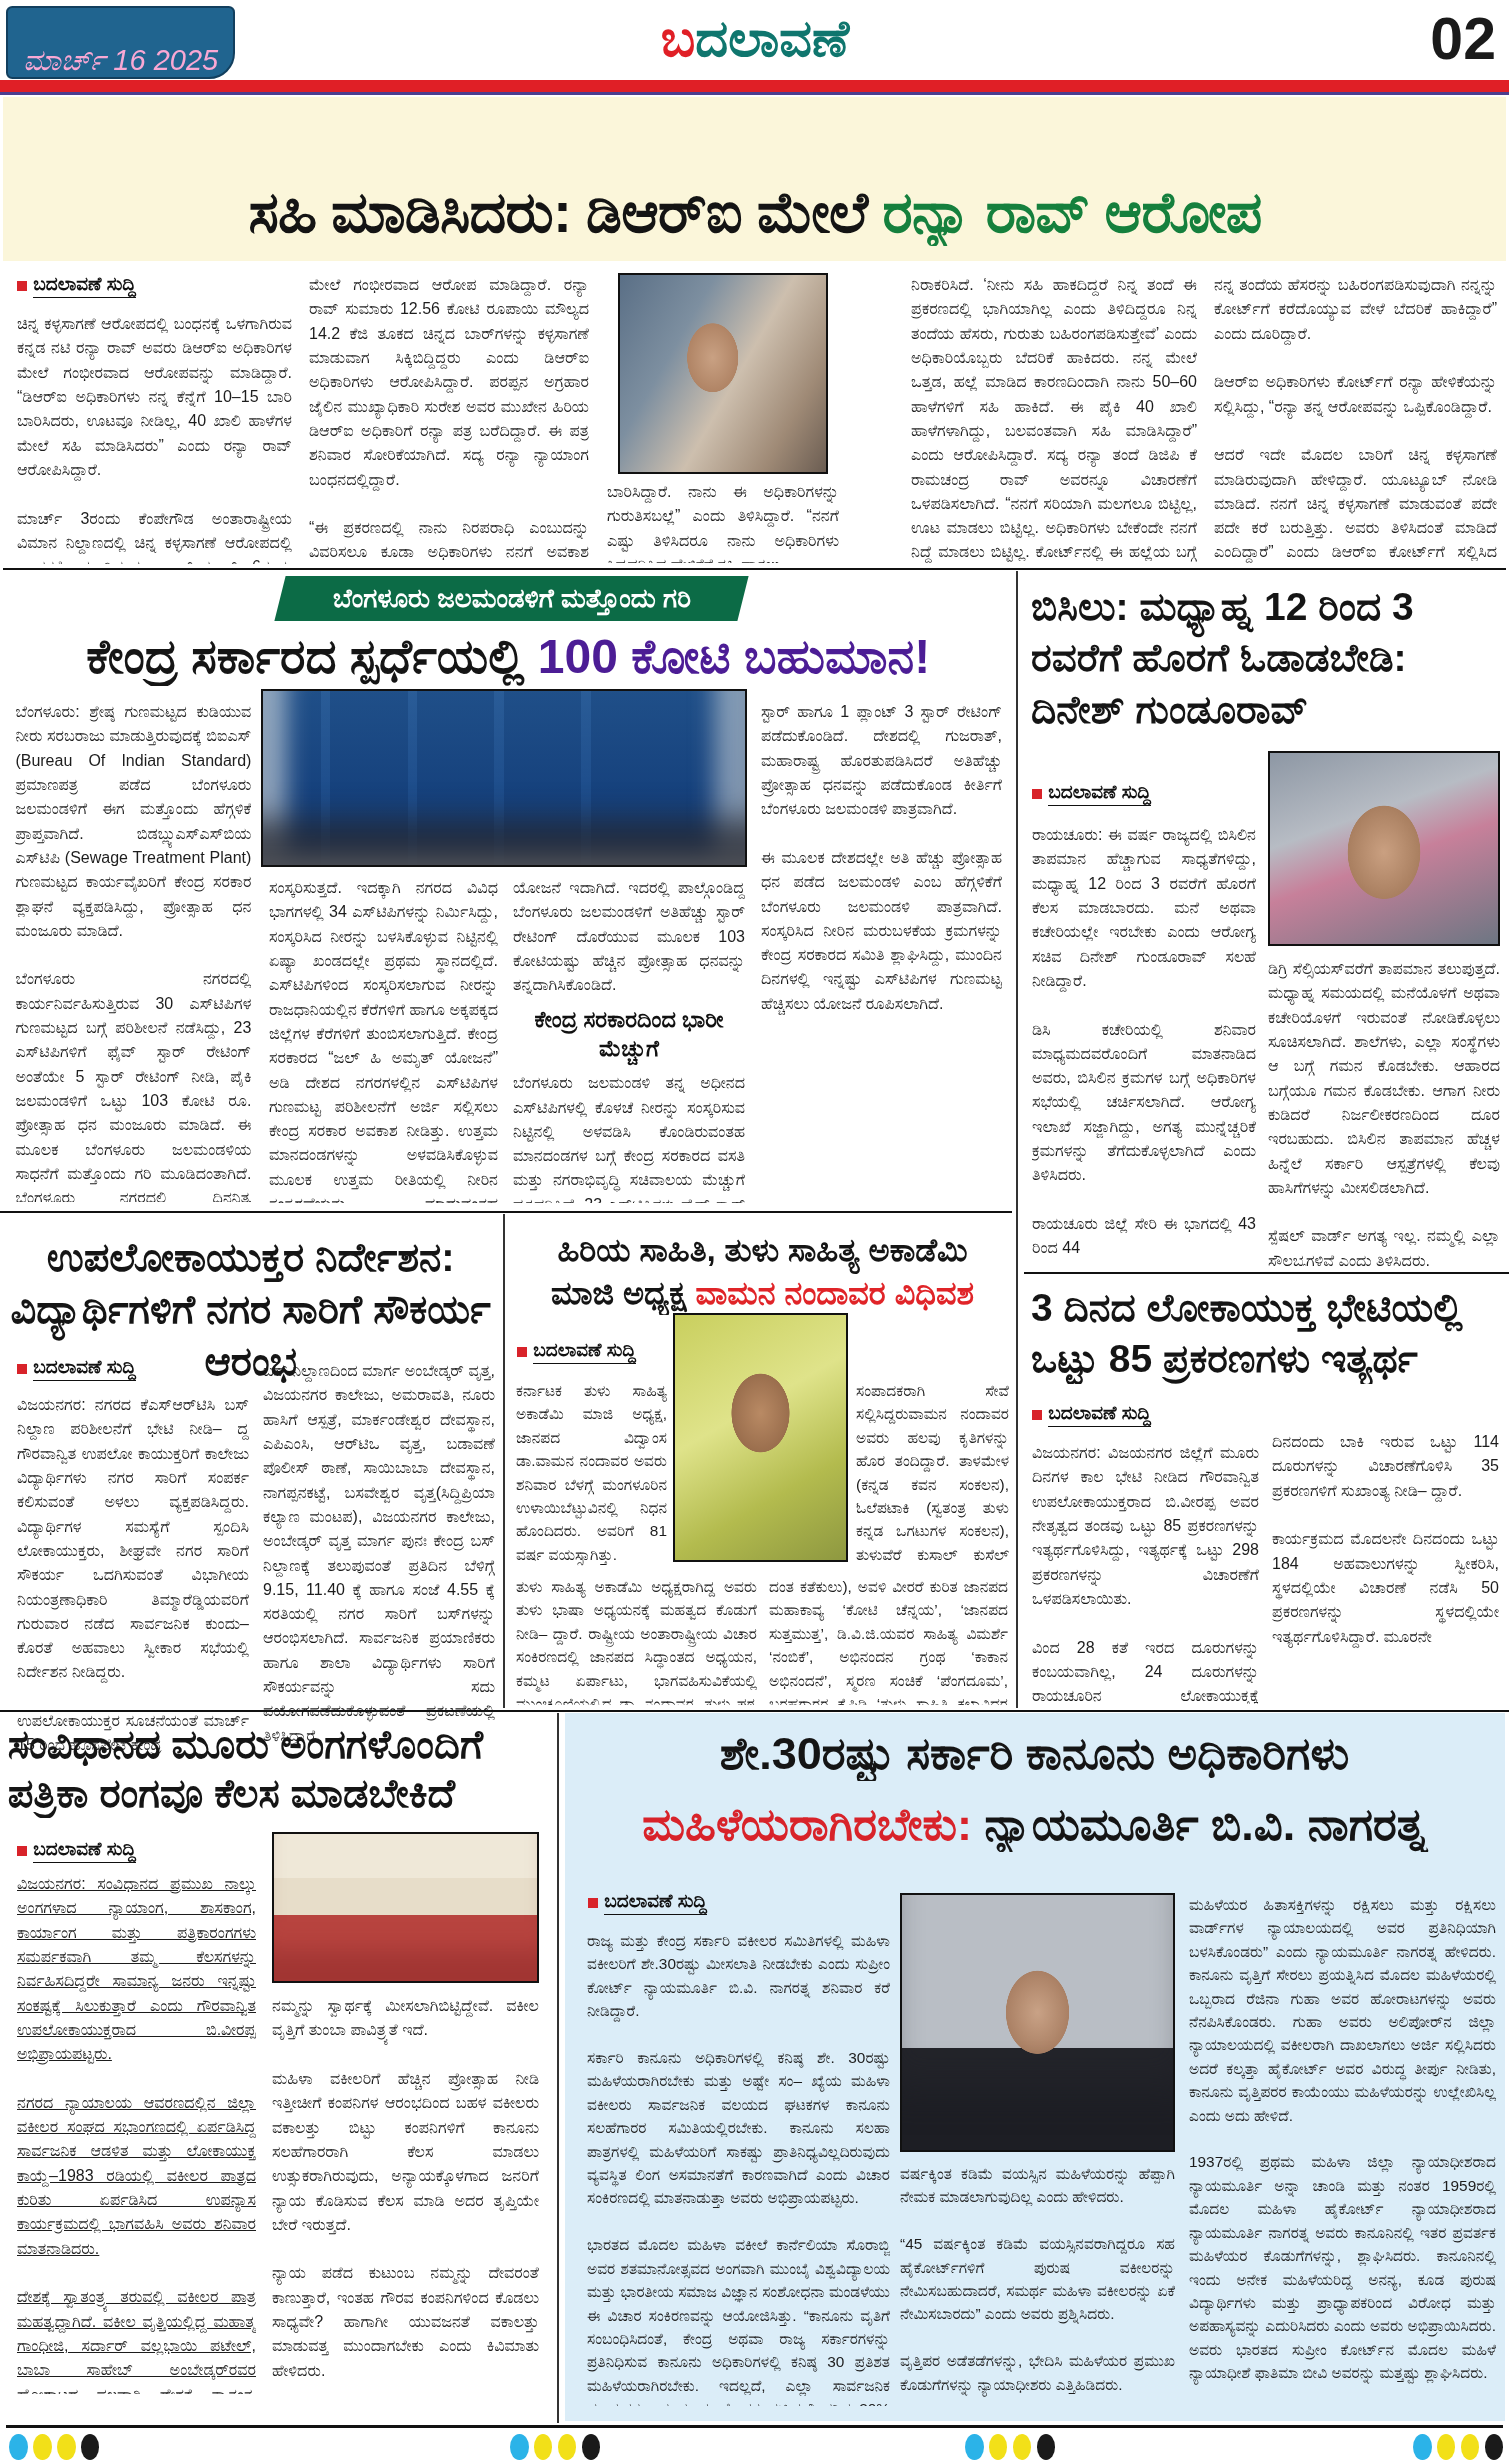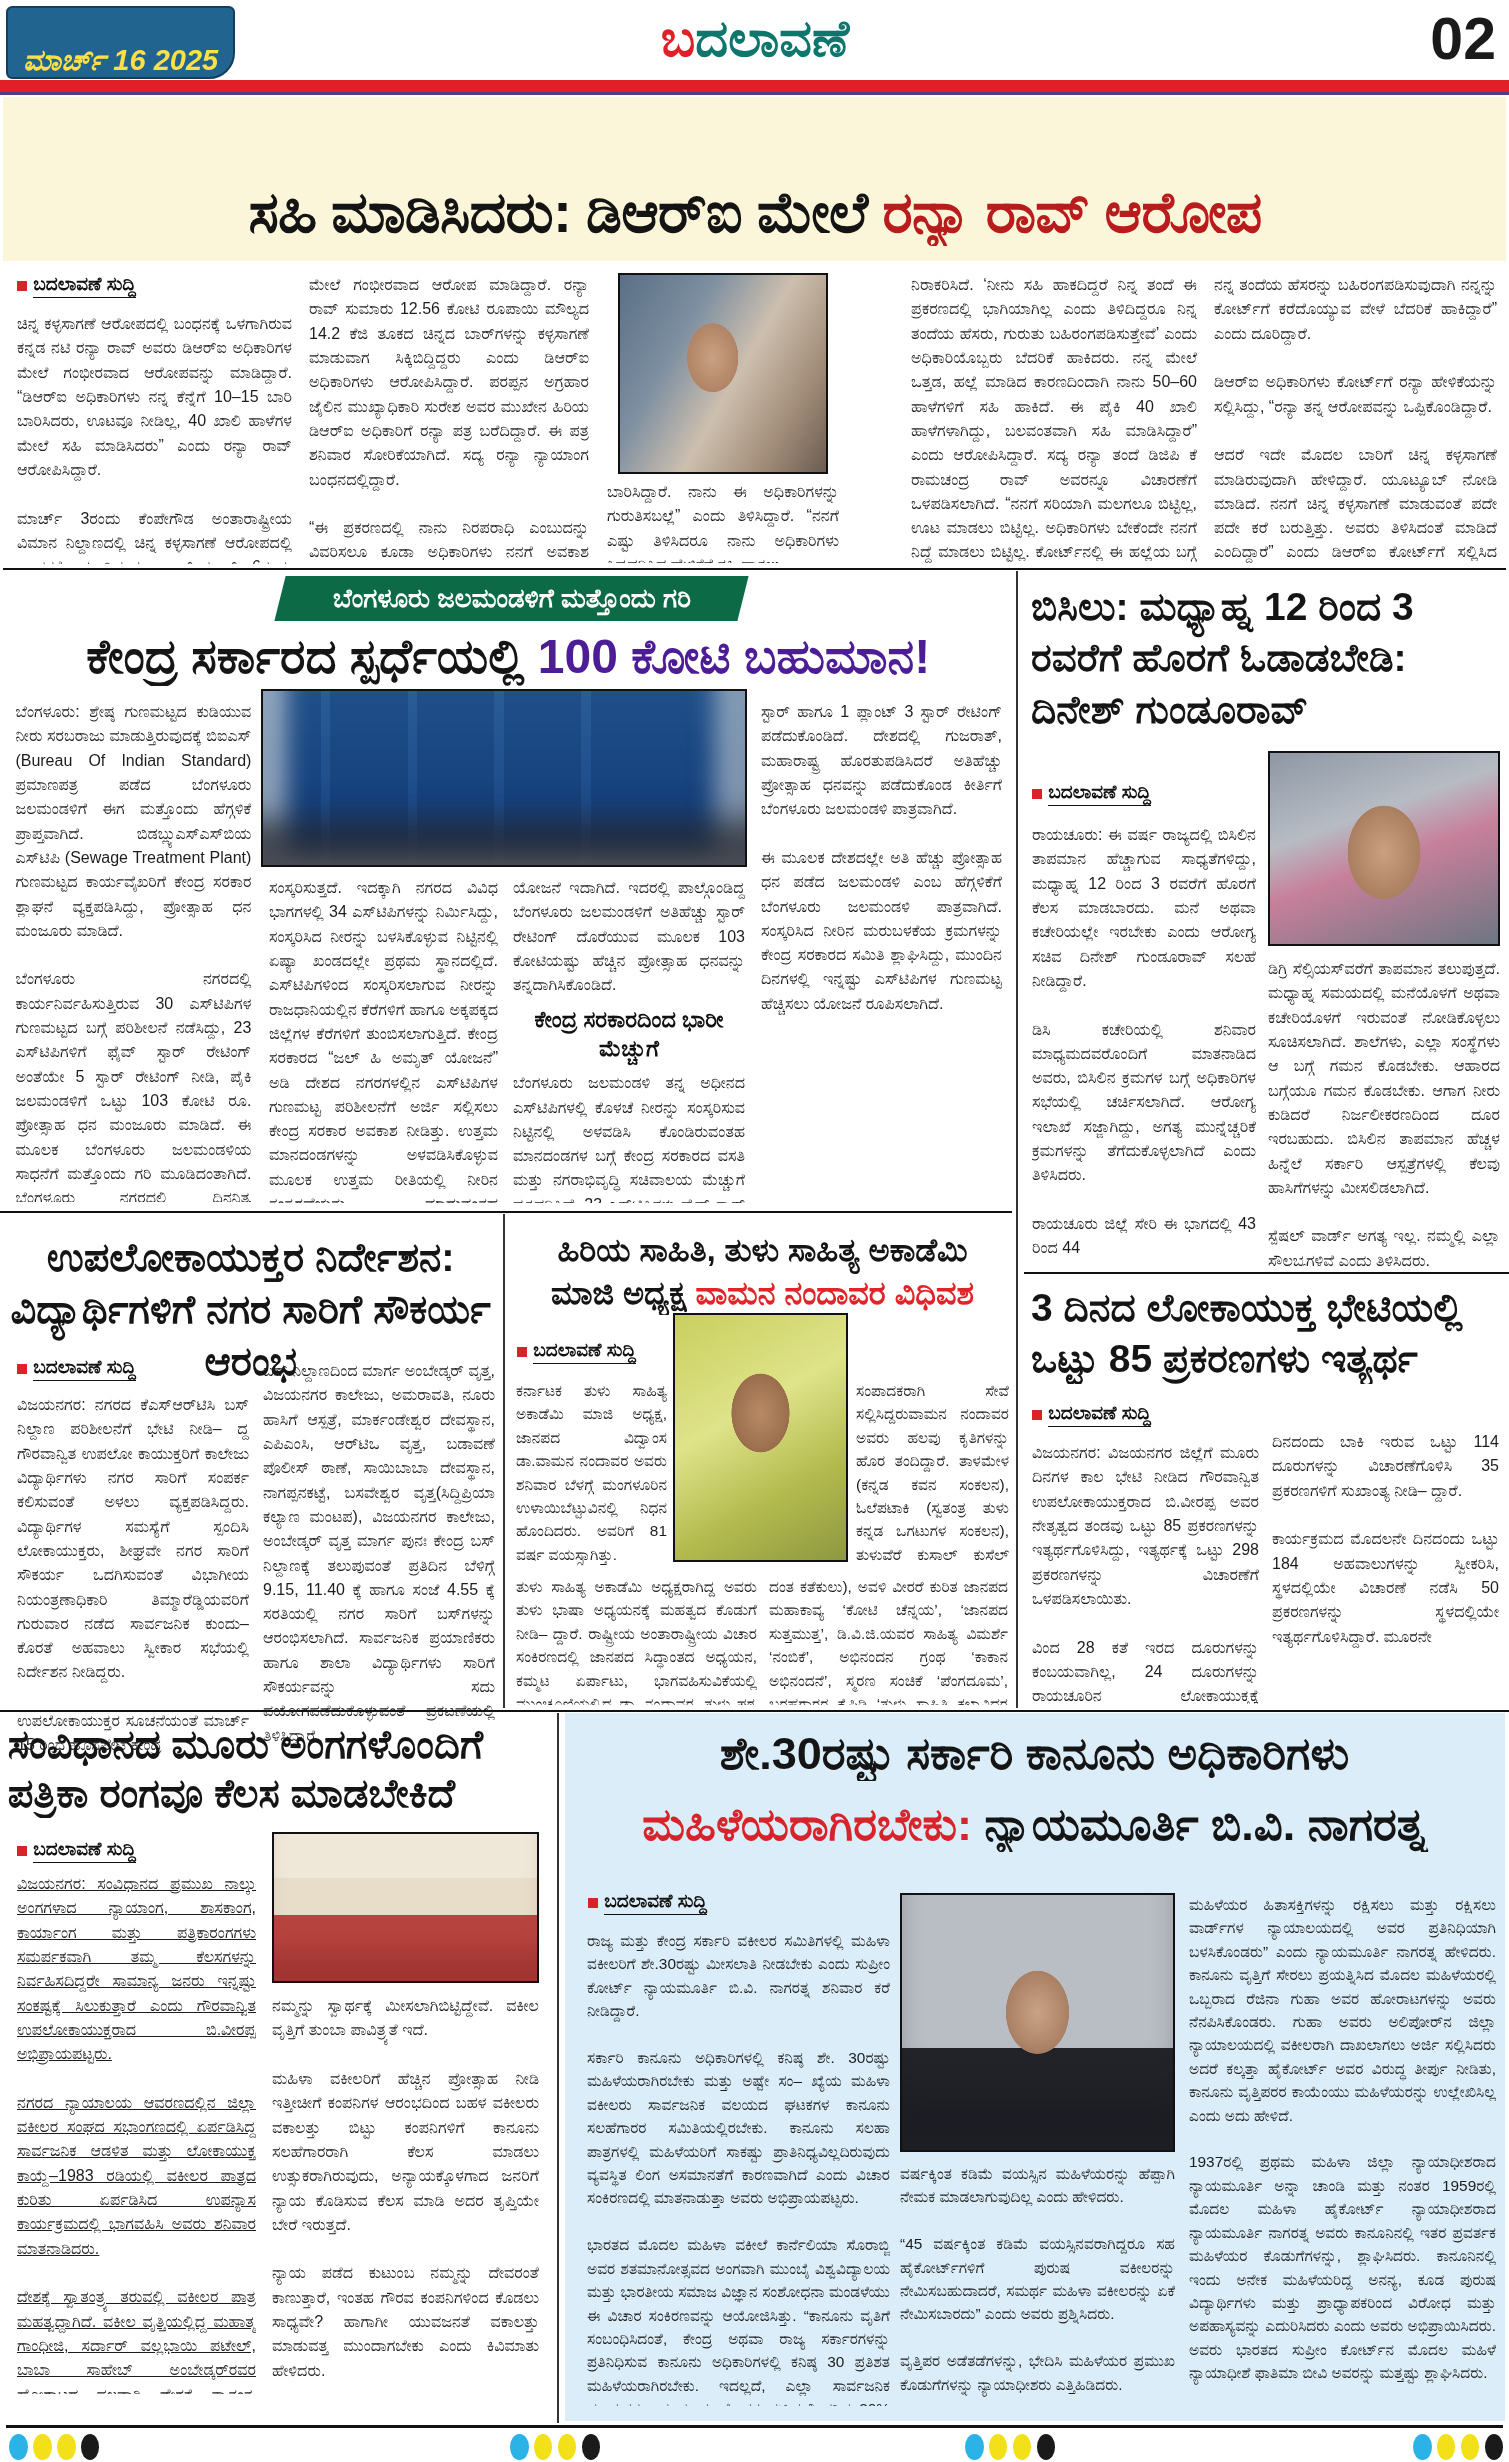--- a/index.html
+++ b/index.html
@@ -12,21 +12,21 @@
   .vrule{position:absolute;background:#333;width:1.5px;}
   .photo{position:absolute;border:2.3px solid #111;box-sizing:border-box;}
   .byline{display:flex;align-items:center;gap:6.2px;font-weight:bold;font-size:18.5px;color:#111;}
   .byline .sq{width:10px;height:10px;background:#d8232a;display:inline-block;}
   .byline .bl-label{border-bottom:1.5px solid #111;padding-bottom:2.3px;}
   .headline{font-weight:bold;color:#151515;overflow:hidden;}
   
   #datebox{left:6.2px;top:6.2px;width:229px;height:73px;background:#20648f;
            border:2.3px solid #123f5e;border-radius:6.2px 6.2px 26px 6.2px;box-sizing:border-box;
            display:flex;align-items:center;justify-content:center;}
-  #datebox span{color:#fde047;font-weight:bold;font-size:29px;font-style:italic;margin-top:36px;}
+  #datebox span{color:#f9a8d4;font-weight:normal;font-size:29px;font-style:italic;margin-top:36px;}
   #masthead{left:0;right:0;top:9.3px;text-align:center;font-size:51px;font-weight:bold;}
   #pagenum{right:14px;top:4.6px;font-size:59px;font-weight:bold;color:#1a1a1a;}
   #redbar{left:0;top:80px;width:1510px;height:12.4px;background:#e01f26;}
   #redbar-sub{left:0;top:92px;width:1510px;height:3.1px;background:#4c3e8e;}
   
   #lead-bg{left:3.1px;top:97px;width:1503px;height:164px;background:#fbf6da;}
   .lead-h{left:0;right:0;text-align:center;font-size:57px;font-weight:bold;color:#141414;
           letter-spacing:-0.8px;white-space:nowrap;overflow:hidden;}
   
   #kicker{left:280px;top:576px;width:463px;height:45px;background:#0c6b46;
@@ -48,21 +48,21 @@
   </div>
   <div class="abs" id="masthead">
     <span style="color:#e01f26">ಬ</span><span style="color:#0f766e">ದಲಾವಣೆ</span>
   </div>
   <div class="abs" id="pagenum">02</div>
   <div class="abs" id="redbar"></div>
   <div class="abs" id="redbar-sub"></div>
 
   <div class="abs" id="lead-bg"></div>
   <div class="abs lead-h" style="top:179px;">
-    <span>ಸಹಿ ಮಾಡಿಸಿದರು: ಡಿಆರ್‌ಐ ಮೇಲೆ </span><span style="color:#b91c1c">ರನ್ಯಾ ರಾವ್ ಆರೋಪ</span>
+    <span>ಸಹಿ ಮಾಡಿಸಿದರು: ಡಿಆರ್‌ಐ ಮೇಲೆ </span><span style="color:#15803d">ರನ್ಯಾ ರಾವ್ ಆರೋಪ</span>
   </div>
 
   <div class="abs byline" style="left:17px;top:273px;">
     <span class="sq"></span>
     <span class="bl-label">ಬದಲಾವಣೆ ಸುದ್ದಿ</span>
   </div>
   <div class="abs txt" style="left:17px;top:312px;width:275px;height:252px;">ಚಿನ್ನ ಕಳ್ಳಸಾಗಣೆ ಆರೋಪದಲ್ಲಿ ಬಂಧನಕ್ಕೆ ಒಳಗಾಗಿರುವ ಕನ್ನಡ ನಟಿ ರನ್ಯಾ ರಾವ್ ಅವರು ಡಿಆರ್‌ಐ ಅಧಿಕಾರಿಗಳ ಮೇಲೆ ಗಂಭೀರವಾದ ಆರೋಪವನ್ನು ಮಾಡಿದ್ದಾರೆ. “ಡಿಆರ್‌ಐ ಅಧಿಕಾರಿಗಳು ನನ್ನ ಕೆನ್ನೆಗೆ 10–15 ಬಾರಿ ಬಾರಿಸಿದರು, ಊಟವೂ ನೀಡಿಲ್ಲ, 40 ಖಾಲಿ ಹಾಳೆಗಳ ಮೇಲೆ ಸಹಿ ಮಾಡಿಸಿದರು” ಎಂದು ರನ್ಯಾ ರಾವ್ ಆರೋಪಿಸಿದ್ದಾರೆ.
 
 ಮಾರ್ಚ್ 3ರಂದು ಕೆಂಪೇಗೌಡ ಅಂತಾರಾಷ್ಟ್ರೀಯ ವಿಮಾನ ನಿಲ್ದಾಣದಲ್ಲಿ ಚಿನ್ನ ಕಳ್ಳಸಾಗಣೆ ಆರೋಪದಲ್ಲಿ ಬಂಧನಕ್ಕೆ ಒಳಗಾಗಿದ್ದ ರನ್ಯಾ ರಾವ್ ಮಾರ್ಚ್ 6ರಂದು ಡಿಆರ್‌ಐ ಹೆಚ್ಚುವರಿ ನಿರ್ದೇಶಕರಿಗೆ ಪತ್ರ ಬರೆದಿದ್ದಾರೆ. ಈ ಪತ್ರದಲ್ಲಿ ಡಿಆರ್‌ಐ ಅಧಿಕಾರಿಗಳ</div>
   <div class="abs txt" style="left:309px;top:273px;width:280px;height:290px;">ಮೇಲೆ ಗಂಭೀರವಾದ ಆರೋಪ ಮಾಡಿದ್ದಾರೆ. ರನ್ಯಾ ರಾವ್ ಸುಮಾರು 12.56 ಕೋಟಿ ರೂಪಾಯಿ ಮೌಲ್ಯದ 14.2 ಕೆಜಿ ತೂಕದ ಚಿನ್ನದ ಬಾರ್‌ಗಳನ್ನು ಕಳ್ಳಸಾಗಣೆ ಮಾಡುವಾಗ ಸಿಕ್ಕಿಬಿದ್ದಿದ್ದರು ಎಂದು ಡಿಆರ್‌ಐ ಅಧಿಕಾರಿಗಳು ಆರೋಪಿಸಿದ್ದಾರೆ. ಪರಪ್ಪನ ಅಗ್ರಹಾರ ಜೈಲಿನ ಮುಖ್ಯಾಧಿಕಾರಿ ಸುರೇಶ ಅವರ ಮುಖೇನ ಹಿರಿಯ ಡಿಆರ್‌ಐ ಅಧಿಕಾರಿಗೆ ರನ್ಯಾ ಪತ್ರ ಬರೆದಿದ್ದಾರೆ. ಈ ಪತ್ರ ಶನಿವಾರ ಸೋರಿಕೆಯಾಗಿದೆ. ಸದ್ಯ ರನ್ಯಾ ನ್ಯಾಯಾಂಗ ಬಂಧನದಲ್ಲಿದ್ದಾರೆ.

